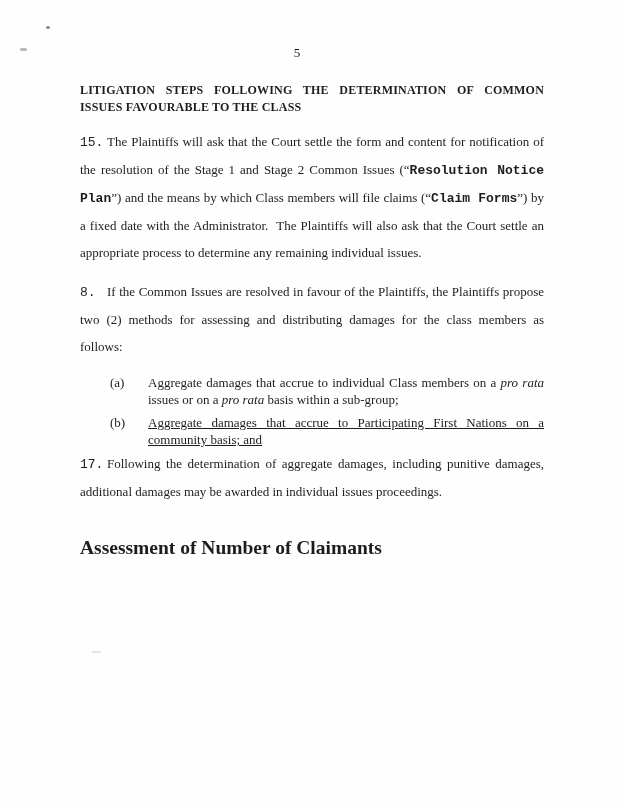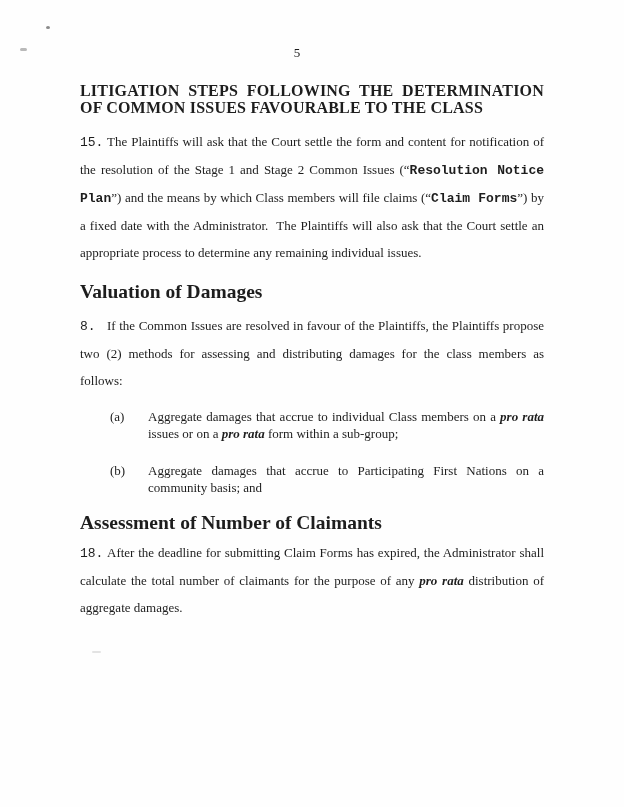--- a/index.html
+++ b/index.html
@@ -15,51 +15,51 @@
     color: #1d1d1d;
     overflow: hidden;
   }
   .page-number {
     text-align: center;
     line-height: 16px;
     padding-right: 30px; 
   }
   .main-heading {
     margin: 21px 0 0 0;
-    font-size: 16px;
+    font-size: 12px;
     font-weight: 700;
     line-height: 17px;
     text-align: justify;
     letter-spacing: 0.2px;
   }
   .subhead {
     margin: 15px 0 0 0;
     font-weight: 700;
     line-height: 17px;
   }
   .subhead-valuation { margin-top: 17px; }
-  .subhead-assessment { margin-top: 18px; }
+  .subhead-assessment { margin-top: 34px; }
   .para {
     margin: 12px 0 0 0;
     line-height: 27px;
     text-align: justify;
   }
   .para .pnum { display: inline-block; width: 27px; font-family: Liberation Mono, monospace; }
   .para-17 { margin-top: 2px; }
   .para-18 { margin-top: 8px; }
   .subitem {
     padding-left: 68px;
     line-height: 17px;
     text-align: justify;
   }
   .subitem .slabel { display: inline-block; width: 38px; margin-left: -38px; }
   .subitem-a { margin-top: 14px; }
-  .subitem-b { margin-top: 20px; }
+  .subitem-b { margin-top: 6px; text-decoration: underline; }
   .b { font-weight: 700; font-family: Liberation Mono, monospace; }
-  .i { font-style: italic; font-weight: bold; }
+  .i { font-style: italic; }
   .speck { position: absolute; }
   .speck-1 { left: 46px; top: 26px; width: 4px; height: 3px; background: #8a8a8a; border-radius: 50%; }
   .speck-2 { left: 20px; top: 48px; width: 7px; height: 3px; background: #b9b9b9; border-radius: 2px; }
   .speck-3 { left: 92px; top: 651px; width: 9px; height: 2px; background: #e3e3e3; border-radius: 1px; }
 </style>
 </head>
 <body>
 
 <div class="page">
 
@@ -67,26 +67,25 @@
   <div class="speck speck-2"></div>
   <div class="speck speck-3"></div>
 
   <div class="page-number">5</div>
 
   <h1 class="main-heading">LITIGATION STEPS FOLLOWING THE DETERMINATION OF COMMON ISSUES FAVOURABLE TO THE CLASS</h1>
 
 
   <p class="para"><span class="pnum">15.</span><span>The Plaintiffs will ask that the Court settle the form and content for notification of the resolution of the Stage 1 and Stage 2 Common Issues (“</span><span class="b">Resolution Notice Plan</span><span>”) and the means by which Class members will file claims (“</span><span class="b">Claim Forms</span><span>”) by a fixed date with the Administrator.&nbsp; The Plaintiffs will also ask that the Court settle an appropriate process to determine any remaining individual issues.</span></p>
 
-  <h2 class="subhead subhead-valuation">Valuation of Damages</h2>
 
   <p class="para"><span class="pnum">8.</span><span>If the Common Issues are resolved in favour of the Plaintiffs, the Plaintiffs propose two (2) methods for assessing and distributing damages for the class members as follows:</span></p>
 
-  <div class="subitem subitem-a"><span class="slabel">(a)</span><span>Aggregate damages that accrue to individual Class members on a </span><span class="i">pro rata</span><span> issues or on a </span><span class="i">pro rata</span><span> form within a sub-group;</span></div>
+  <div class="subitem subitem-a"><span class="slabel">(a)</span><span>Aggregate damages that accrue to individual Class members on a </span><span class="i">pro rata</span><span> issues or on a </span><span class="i">pro rata</span><span> basis within a sub-group;</span></div>
 
   <div class="subitem subitem-b"><span class="slabel">(b)</span><span>Aggregate damages that accrue to Participating First Nations on a community basis; and</span></div>
 
+  <p class="para para-17"><span class="pnum">17.</span><span>Following the determination of aggregate damages, including punitive damages, additional damages may be awarded in individual issues proceedings.</span></p>
 
   <h2 class="subhead subhead-assessment">Assessment of Number of Claimants</h2>
 
-  <p class="para para-18"><span class="pnum">18.</span><span>After the deadline for submitting Claim Forms has expired, the Administrator shall calculate the total number of claimants for the purpose of any </span><span class="i">pro rata</span><span> distribution of aggregate damages.</span></p>
 
 </div>
 
 </body></html>

